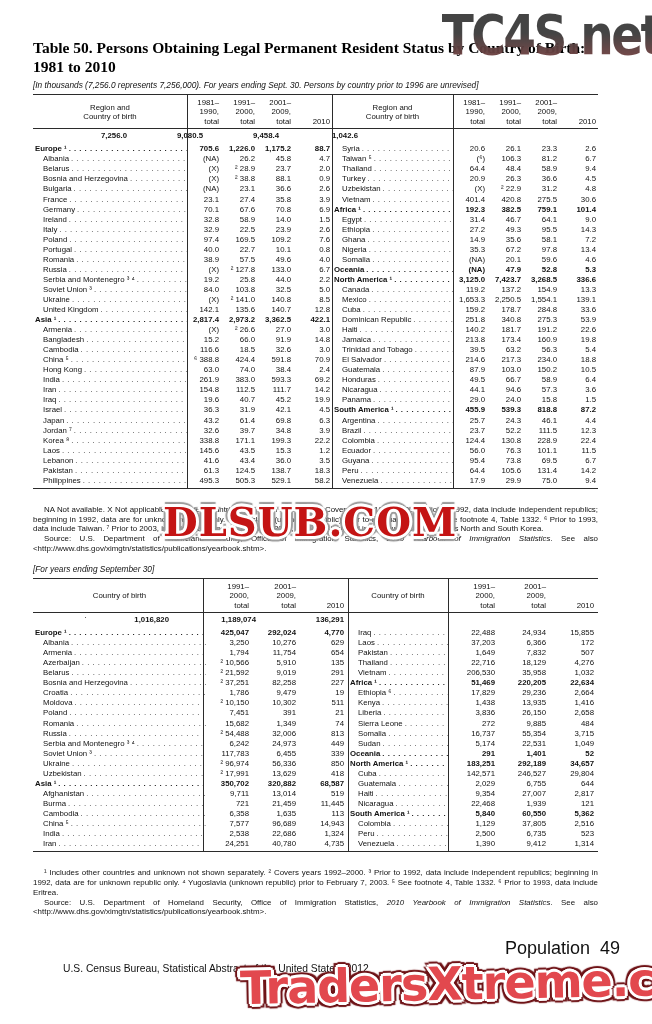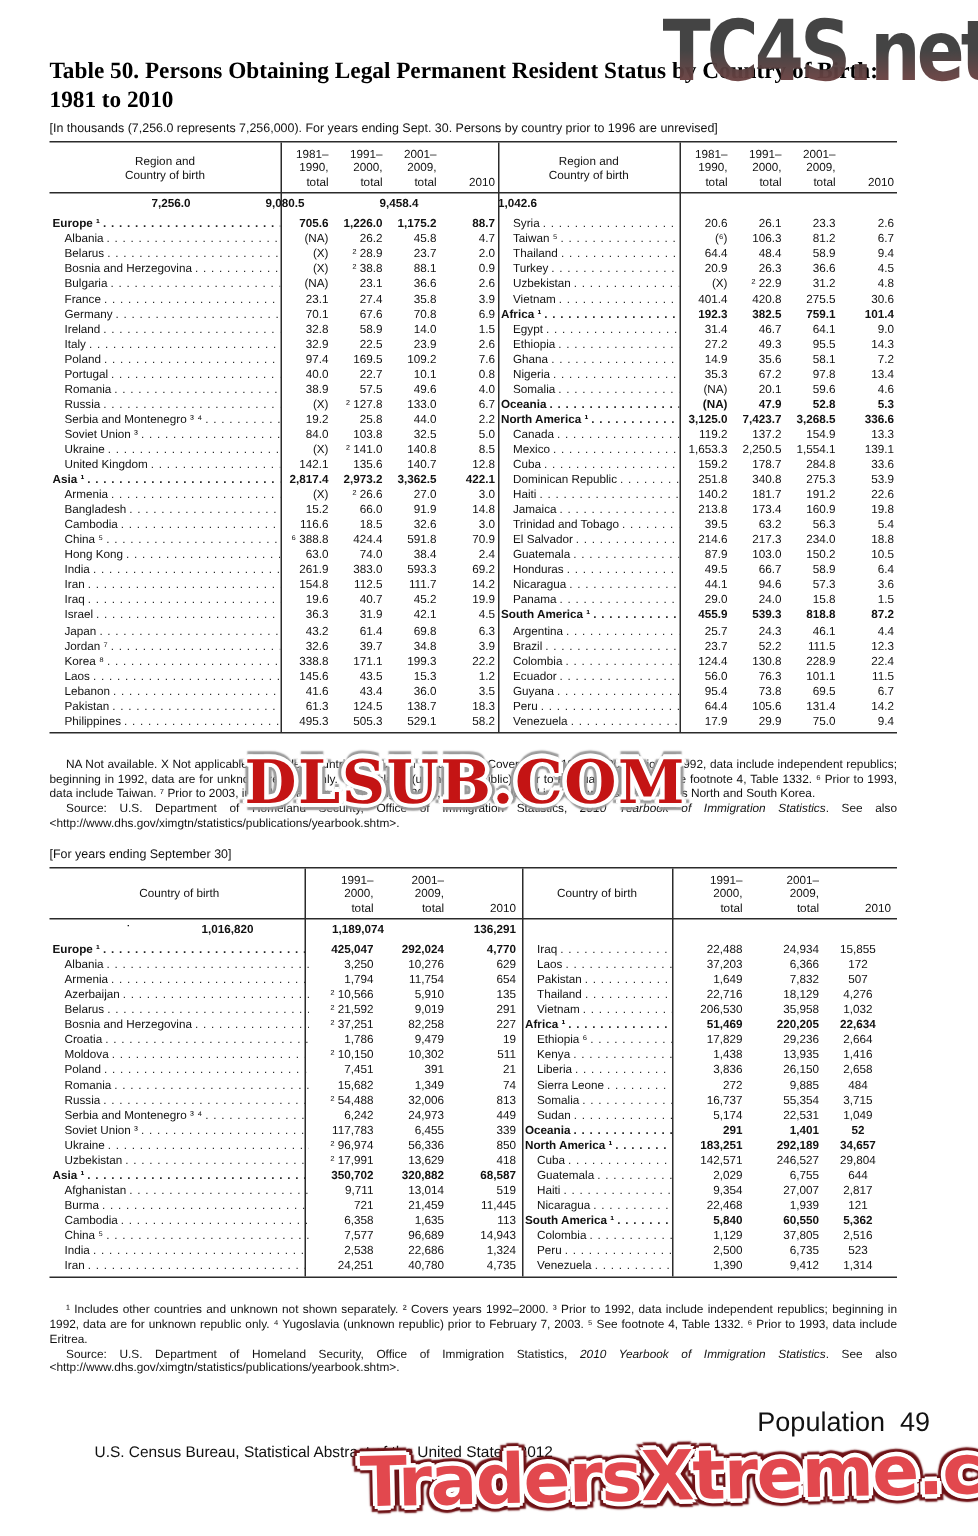--- a/index.html
+++ b/index.html
@@ -3,21 +3,21 @@
 <meta charset="utf-8">
 <style>
   html,body{margin:0;padding:0;background:#ffffff;}
   .page{position:relative;width:652px;height:1024px;background:#fff;overflow:hidden;
         font-family:"Liberation Sans",sans-serif;color:#111;}
   .content{position:absolute;left:33px;top:38px;width:565px;}
 
   
   .ttitle{font-family:"Liberation Serif",serif;font-weight:bold;font-size:15.5px;
           line-height:19px;margin:0 0 4px 0;color:#000;width:575px;}
-  .tsub{font-size:8.3px;line-height:10px;margin:0 0 4px 0;color:#111;}
+  .tsub{font-size:8.3px;line-height:10px;margin:0 0 4px 0;color:#111;font-style:italic;}
 
   
   .tbl{position:relative;width:565px;border-top:1.5px solid #2b2b2b;border-bottom:1.5px solid #2b2b2b;}
   .thead{display:flex;border-bottom:1px solid #2b2b2b;padding:3px 0 2px 0;}
   .thead .half{display:flex;}
   .tbody{display:flex;padding:2px 0 2px 0;}
   .tbody .half{display:block;}
   #t50 .hL{width:299px;} #t50 .hR{width:266px;}
   #t51 .hL{width:315px;} #t51 .hR{width:250px;}
 
@@ -32,21 +32,21 @@
   
   .trow{display:flex;height:10.05px;line-height:10px;font-size:7.8px;color:#111;}
   .trow.b{font-weight:bold;}
   .trow.g{margin-bottom:3px;gap:40px;}
   .lab{flex:1;display:flex;overflow:hidden;white-space:nowrap;}
   .i0{padding-left:2px;} .i1{padding-left:10px;} .i2{padding-left:22px;} .i3{padding-left:52px;}
   .dots{flex:1;overflow:hidden;white-space:nowrap;padding-left:2px;color:#222;letter-spacing:.5px;}
   .num{flex:none;text-align:right;padding-right:4px;box-sizing:border-box;}
   #t50 .num{width:36px;} #t50 .trow .num:last-child{width:37px;padding-right:2px;}
   #t51L .num{width:47px;} #t51L .trow .num:last-child{width:48px;}
-  #t51R .num{width:51px;} #t51R .trow .num:last-child{width:48px;text-align:center;}
+  #t51R .num{width:51px;} #t51R .trow .num:last-child{width:48px;}
 
   .vr{position:absolute;top:0;bottom:0;width:1px;background:#2b2b2b;}
   #t50 .vr1{left:154px;} #t50 .vr2{left:299px;} #t50 .vr3{left:420px;}
   #t51 .vr1{left:170px;} #t51 .vr2{left:315px;} #t51 .vr3{left:415px;}
 
   
   .fnote{font-size:7.9px;line-height:9.8px;width:565px;text-align:justify;color:#111;margin-top:16px;}
   .fnote .para{text-indent:11px;}
   .fnote .src{text-indent:11px;}
   .it{font-style:italic;}

